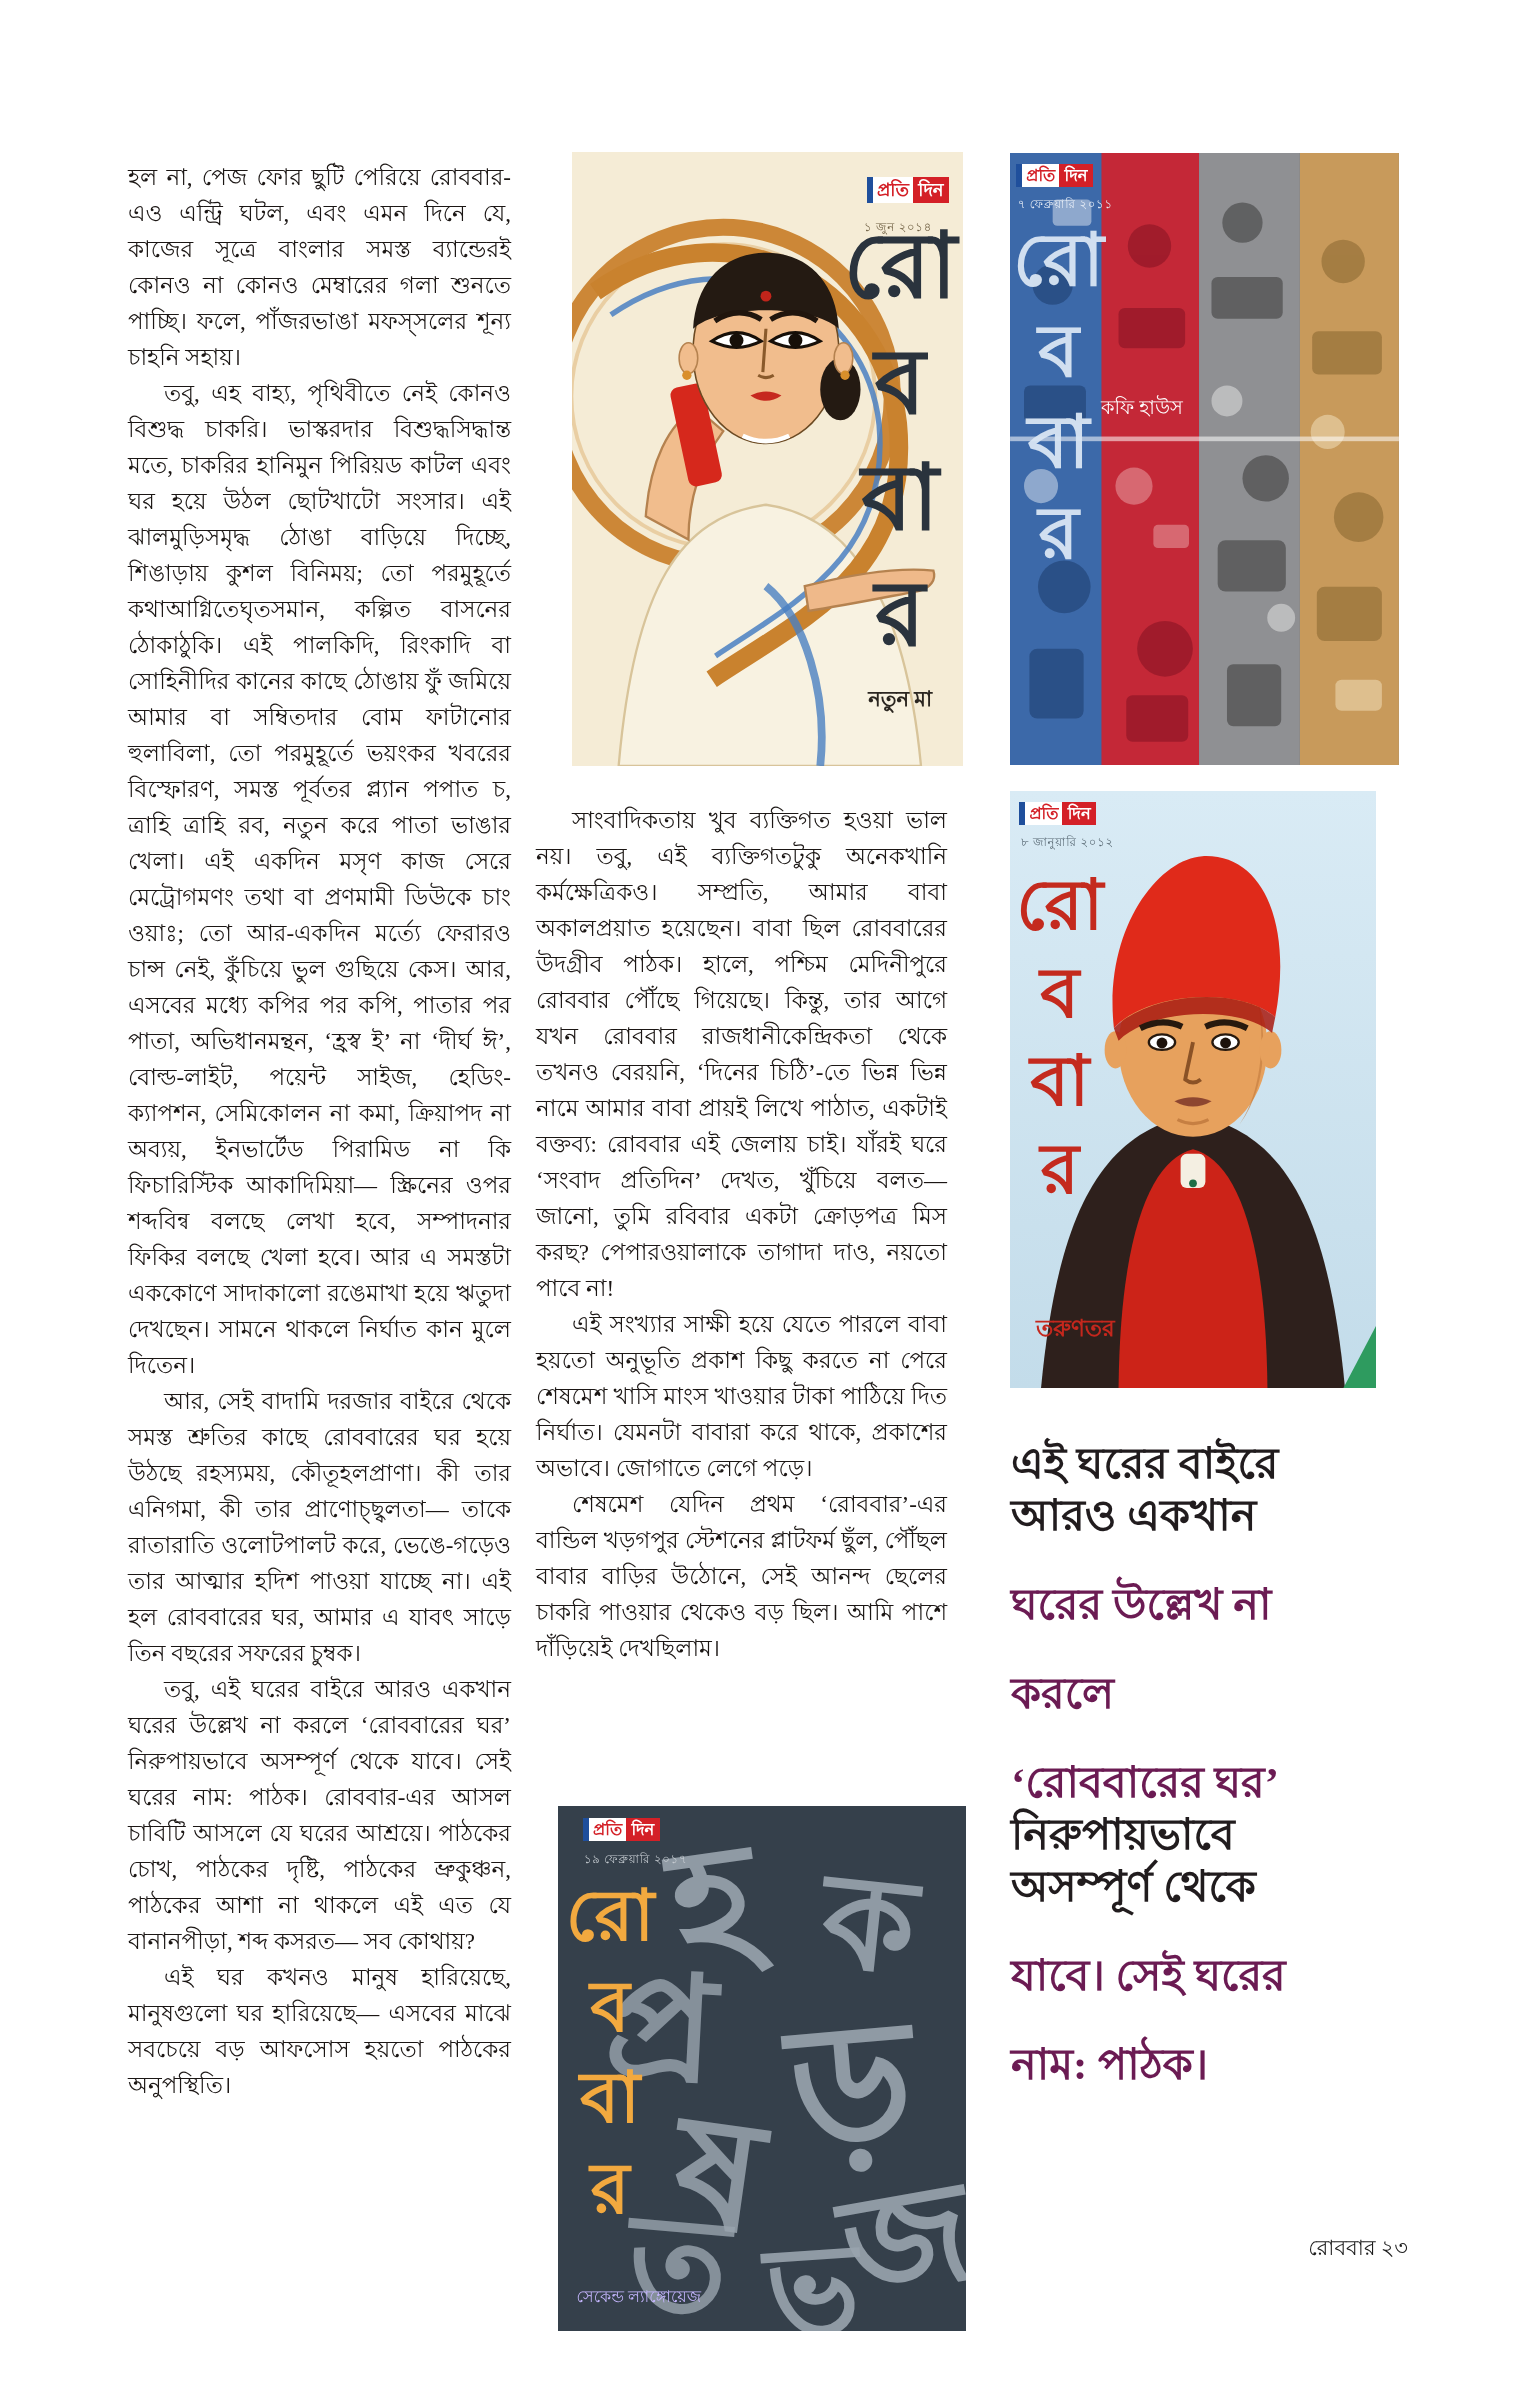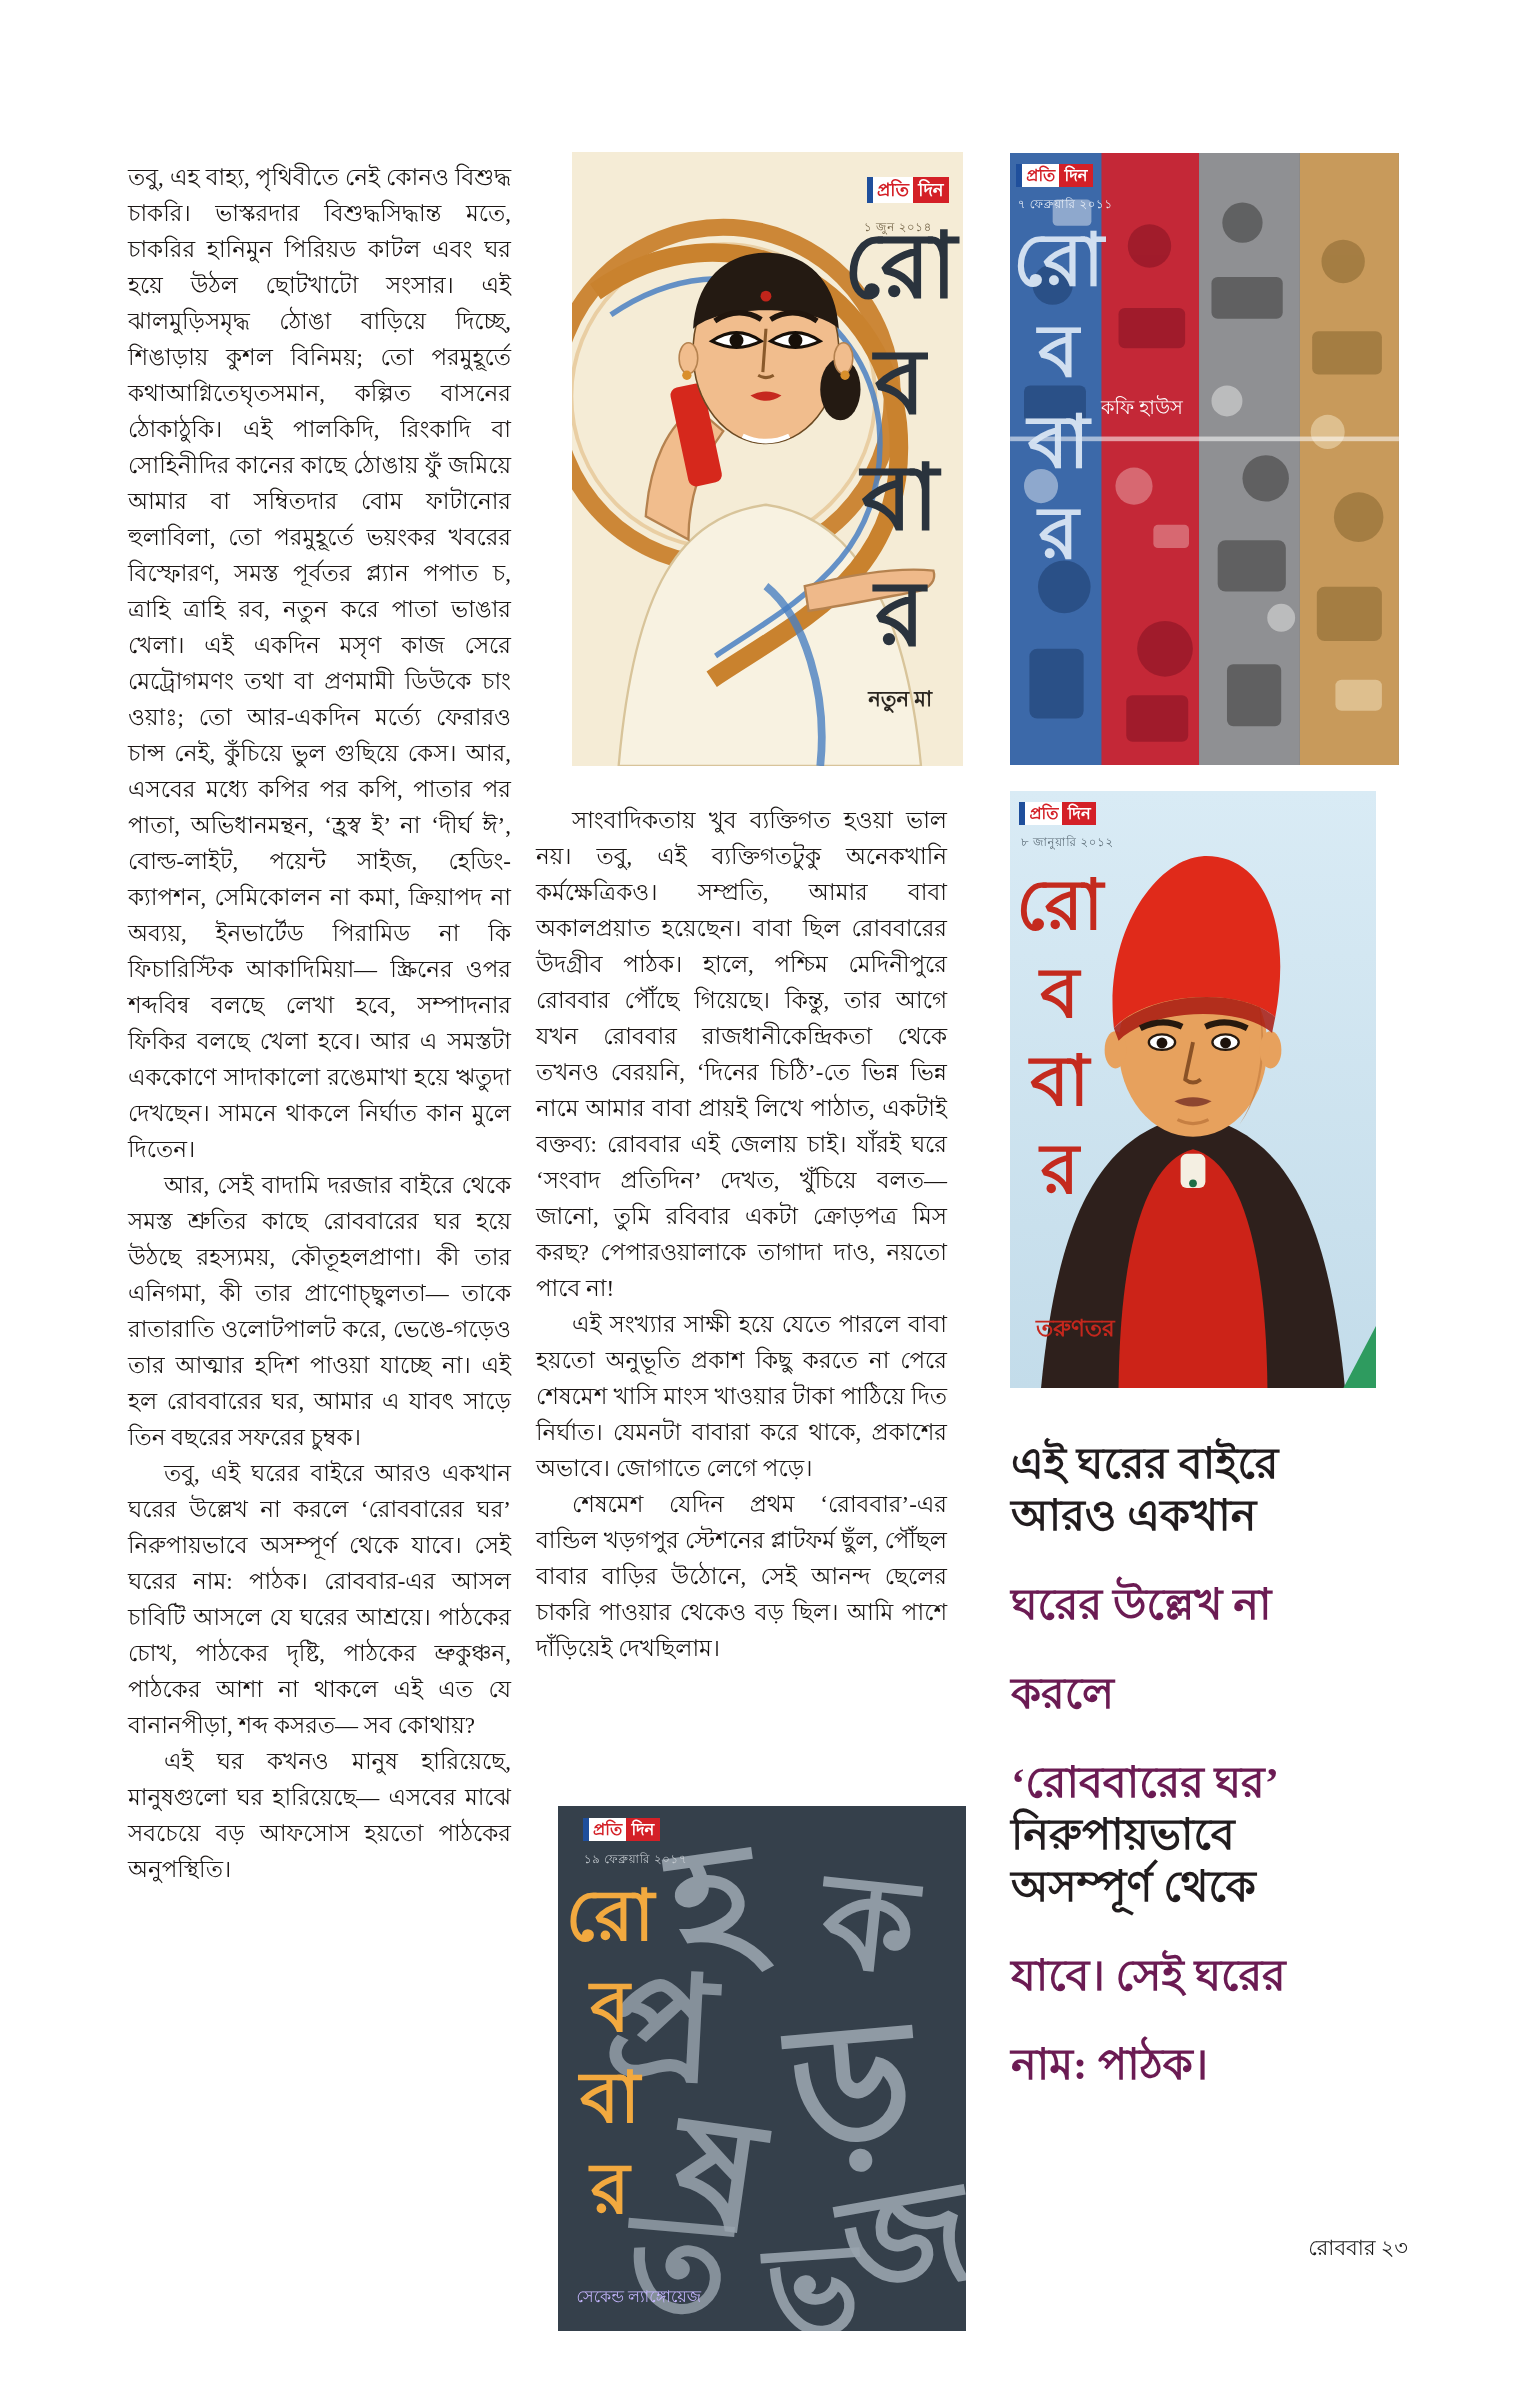--- a/index.html
+++ b/index.html
@@ -76,20 +76,21 @@
   .glyph-field span:nth-of-type(7){left:70px;top:357px;font-size:132px;transform:rotate(5deg);opacity:.8;}
   .glyph-field span:nth-of-type(8){left:209px;top:388px;font-size:124px;transform:rotate(-4deg);}
 </style>
 </head>
 <body>
 
 <div class="page">
 
   <div class="text-col indent-rest" style="left:128px;top:160px;width:383px;">
 
+      <p>হল না, পেজ ফোর ছুটি পেরিয়ে রোববার-এও এন্ট্রি ঘটল, এবং এমন দিনে যে, কাজের সূত্রে বাংলার সমস্ত ব্যান্ডেরই কোনও না কোনও মেম্বারের গলা শুনতে পাচ্ছি। ফলে, পাঁজরভাঙা মফস্সলের শূন্য চাহনি সহায়।</p>
 
       <p>তবু, এহ বাহ্য, পৃথিবীতে নেই কোনও বিশুদ্ধ চাকরি। ভাস্করদার বিশুদ্ধসিদ্ধান্ত মতে, চাকরির হানিমুন পিরিয়ড কাটল এবং ঘর হয়ে উঠল ছোটখাটো সংসার। এই ঝালমুড়িসমৃদ্ধ ঠোঙা বাড়িয়ে দিচ্ছে, শিঙাড়ায় কুশল বিনিময়; তো পরমুহূর্তে কথাআগ্নিতেঘৃতসমান, কল্পিত বাসনের ঠোকাঠুকি। এই পালকিদি, রিংকাদি বা সোহিনীদির কানের কাছে ঠোঙায় ফুঁ জমিয়ে আমার বা সম্বিতদার বোম ফাটানোর হুলাবিলা, তো পরমুহূর্তে ভয়ংকর খবরের বিস্ফোরণ, সমস্ত পূর্বতর প্ল্যান পপাত চ, ত্রাহি ত্রাহি রব, নতুন করে পাতা ভাঙার খেলা। এই একদিন মসৃণ কাজ সেরে মেট্রোগমণং তথা বা প্রণমামী ডিউকে চাং ওয়াঃ; তো আর-একদিন মর্ত্যে ফেরারও চান্স নেই, কুঁচিয়ে ভুল গুছিয়ে কেস। আর, এসবের মধ্যে কপির পর কপি, পাতার পর পাতা, অভিধানমন্থন, ‘হ্রস্ব ই’ না ‘দীর্ঘ ঈ’, বোল্ড-লাইট, পয়েন্ট সাইজ, হেডিং-ক্যাপশন, সেমিকোলন না কমা, ক্রিয়াপদ না অব্যয়, ইনভার্টেড পিরামিড না কি ফিচারিস্টিক আকাদিমিয়া— স্ক্রিনের ওপর শব্দবিন্ব বলছে লেখা হবে, সম্পাদনার ফিকির বলছে খেলা হবে। আর এ সমস্তটা এককোণে সাদাকালো রঙেমাখা হয়ে ঋতুদা দেখছেন। সামনে থাকলে নির্ঘাত কান মুলে দিতেন।</p>
 
       <p>আর, সেই বাদামি দরজার বাইরে থেকে সমস্ত শ্রুতির কাছে রোববারের ঘর হয়ে উঠছে রহস্যময়, কৌতূহলপ্রাণা। কী তার এনিগমা, কী তার প্রাণোচ্ছ্বলতা— তাকে রাতারাতি ওলোটপালট করে, ভেঙে-গড়েও তার আত্মার হদিশ পাওয়া যাচ্ছে না। এই হল রোববারের ঘর, আমার এ যাবৎ সাড়ে তিন বছরের সফরের চুম্বক।</p>
 
       <p>তবু, এই ঘরের বাইরে আরও একখান ঘরের উল্লেখ না করলে ‘রোববারের ঘর’ নিরুপায়ভাবে অসম্পূর্ণ থেকে যাবে। সেই ঘরের নাম: পাঠক। রোববার-এর আসল চাবিটি আসলে যে ঘরের আশ্রয়ে। পাঠকের চোখ, পাঠকের দৃষ্টি, পাঠকের ভ্রুকুঞ্চন, পাঠকের আশা না থাকলে এই এত যে বানানপীড়া, শব্দ কসরত— সব কোথায়?</p>
 
       <p>এই ঘর কখনও মানুষ হারিয়েছে, মানুষগুলো ঘর হারিয়েছে— এসবের মাঝে সবচেয়ে বড় আফসোস হয়তো পাঠকের অনুপস্থিতি।</p>
     </div>
 

